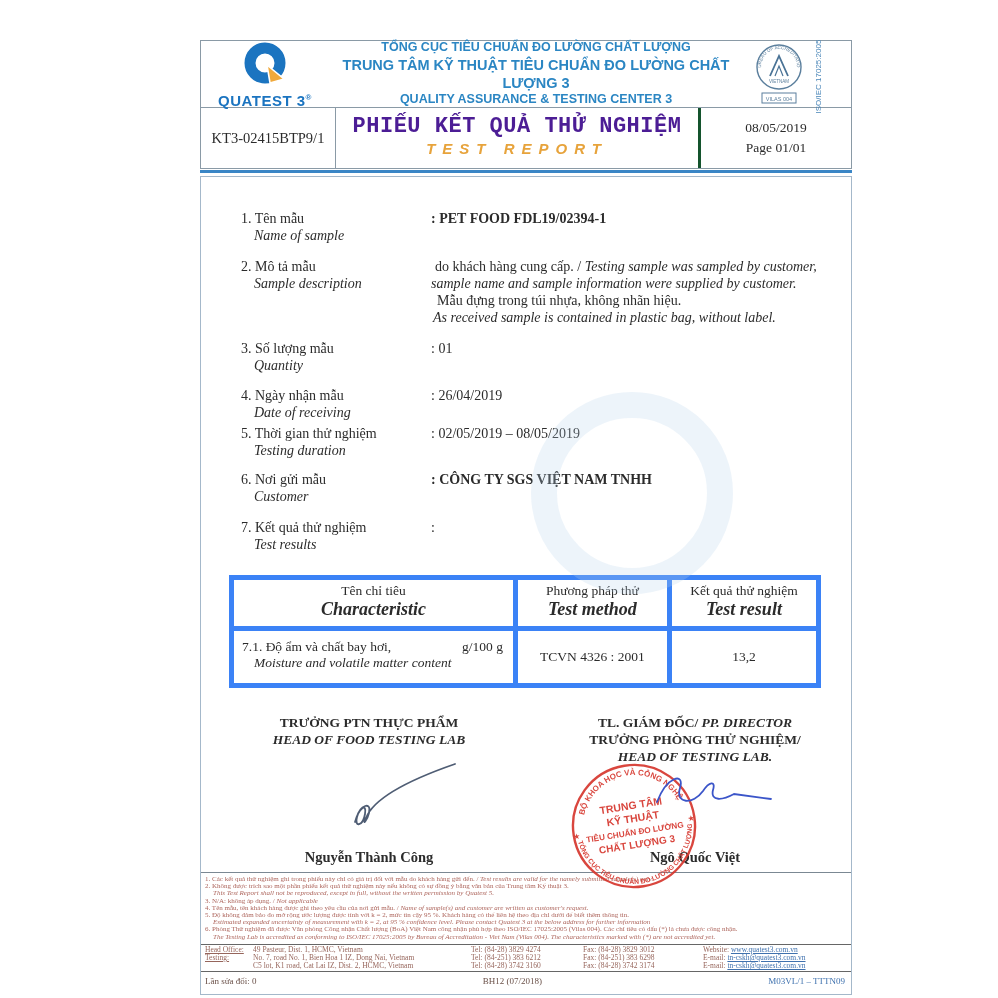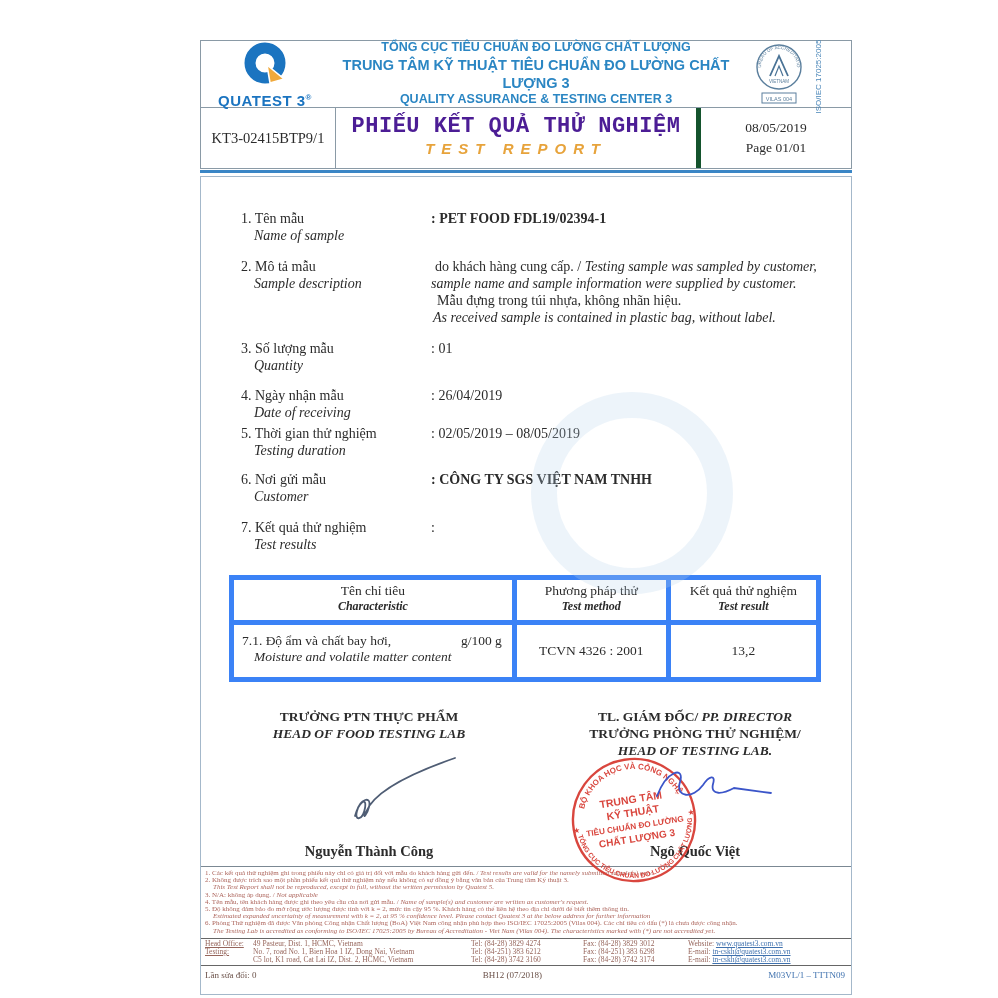--- a/index.html
+++ b/index.html
@@ -22,21 +22,21 @@
             font-family:"Liberation Sans","DejaVu Sans",sans-serif;font-size:8px;color:#4a86b8;white-space:nowrap;width:70px;text-align:center;}
 
   
   .title-row{display:flex;border:1px solid #8a9aa6;border-top:none;height:60px;}
   .cell-no{width:134px;border-right:1px solid #8a9aa6;display:flex;align-items:center;justify-content:center;
            font-size:14.5px;flex:none;}
   .cell-title{flex:1;text-align:center;padding-top:6px;}
   .t-vi{font-family:Liberation Mono, monospace;font-weight:bold;font-size:22px;color:#4c1d95;letter-spacing:.5px;}
   .t-en{font-family:"Liberation Sans","DejaVu Sans",sans-serif;font-weight:bold;font-style:italic;font-size:15px;
         color:#e7a33b;letter-spacing:7px;margin-top:1px;}
-  .cell-date{width:150px;border-left:5px solid #14532d;display:flex;flex-direction:column;align-items:center;
+  .cell-date{width:150px;border-left:3px solid #14532d;display:flex;flex-direction:column;align-items:center;
              justify-content:center;font-size:13.5px;line-height:1.45;flex:none;}
   .blue-rule{height:3px;background:#3a86c6;margin-top:1px;}
 
   
   .main-box{position:relative;border:1px solid #a4b8ca;border-top:1px solid #a4b8ca;margin-top:3px;height:817px;background:#fff;}
   .watermark{position:absolute;left:330px;top:215px;width:150px;height:150px;border:26px solid rgba(182,212,235,.25);
              border-radius:50%;pointer-events:none;}
 
   .fields{padding:33px 18px 0 40px;font-size:14px;line-height:17px;}
   .frow{display:flex;}
@@ -44,21 +44,21 @@
   .l-en{font-style:italic;padding-left:13px;}
   .fvalue{flex:1;}
   .bold{font-weight:bold;}
   .ital{font-style:italic;}
   .vline{white-space:nowrap;}
 
   
   .rtable{margin:22px 0 0 28px;width:592px;border-collapse:collapse;font-size:13.5px;}
   .rtable td,.rtable th{border:5px solid #3b82f6;}
   .th-vi{font-weight:normal;}
-  .th-en{font-style:italic;font-size:12px;}
+  .th-en{font-style:italic;font-size:18px;}
   .rtable th{padding:3px 4px 6px 4px;text-align:center;}
   .c1{width:292px;} .c2{width:152px;} .c3{width:148px;}
   .char-cell{padding:8px 10px 12px 8px;vertical-align:top;}
   .char-top{display:flex;justify-content:space-between;}
   .cen{text-align:center;vertical-align:middle;}
 
   
   .sig-area{display:flex;margin-top:26px;position:relative;height:152px;}
   .sig-left{width:336px;text-align:center;flex:none;}
   .sig-right{width:316px;text-align:center;flex:none;}
@@ -74,21 +74,21 @@
   .notes{padding:3px 6px 0 4px;font-size:7px;line-height:7.2px;color:#ad655c;}
   .note-en2{padding-left:8px;font-style:italic;}
 
   
   .contact-box{border-top:1px solid #666;border-bottom:1px solid #666;margin-top:3px;padding:1px 4px;
                font-size:7.5px;line-height:8.2px;color:#96655b;font-family:"Liberation Serif","DejaVu Serif",serif;}
   .crow{display:flex;}
   .c-label{width:48px;flex:none;text-decoration:underline;}
   .c-addr{width:218px;flex:none;}
   .c-tel{width:112px;flex:none;}
-  .c-fax{width:105px;flex:none;}
+  .c-fax{width:120px;flex:none;}
   .c-web{flex:1;}
   .link{color:#3f71ae;text-decoration:underline;}
 
   .rev-row{display:flex;justify-content:space-between;padding:4px 6px 0 4px;font-size:9px;color:#6a5048;}
   .doc-code{color:#3f71ae;}
 </style>
 </head>
 <body>
 
 <div id="page">

